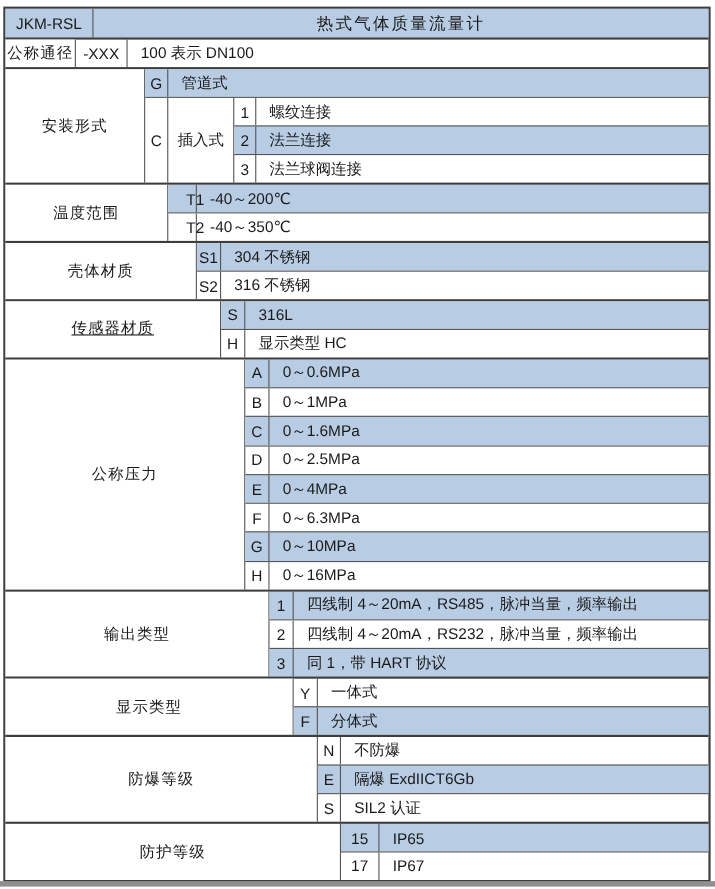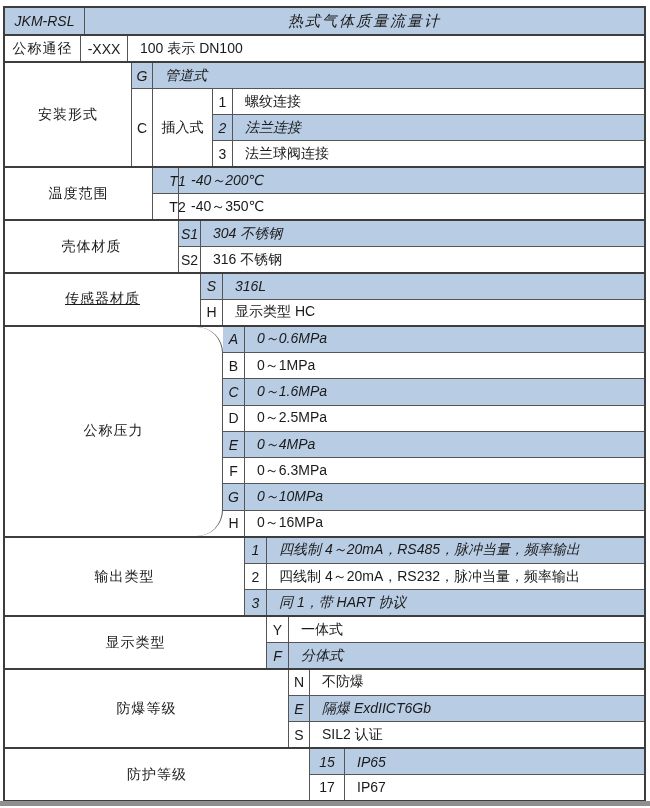--- a/index.html
+++ b/index.html
@@ -42,29 +42,29 @@
   .sub{
     width:60px;flex-shrink:0;
     display:flex;align-items:center;justify-content:center;
     border-right:1px solid var(--bd1);
     font-size:14px;
   }
   .value{
     flex:1;display:flex;align-items:center;
     padding-left:12px;font-size:14px;white-space:nowrap;overflow:hidden;
   }
-  .alt{background:var(--blue);font-style:italic;}
+  .alt{background:var(--blue);}
 
   
-  .w-lbl-a{width:76px;}  .w-code-a{width:47px;}
+  .w-lbl-a{width:64px;}  .w-code-a{width:47px;}
   .w-lbl-b{width:127px;} .w-code-b{width:21px;} .w-num{width:20px;}
   .w-lbl-c{width:148px;} .w-code-c{width:26px;padding-left:24px;}
   .w-lbl-d{width:174px;} .w-code-d{width:22px;}
   .w-lbl-e{width:196px;text-decoration:underline;} .w-code-e{width:22px;}
-  .w-lbl-f{width:218px;border-radius:26px;} .w-code-f{width:22px;}
+  .w-lbl-f{width:218px;} .w-code-f{width:22px;}
   .w-lbl-g{width:240px;} .w-code-g{width:22px;}
   .w-lbl-h{width:262px;} .w-code-h{width:22px;}
   .w-lbl-i{width:284px;} .w-code-i{width:21px;}
   .w-lbl-j{width:305px;} .w-code-j{width:35px;}
 
   .title-cell{
     flex:1;display:flex;align-items:center;justify-content:center;
     font-size:15px;letter-spacing:2px;
   }
   .model-cell{width:80px;flex-shrink:0;display:flex;align-items:center;justify-content:center;

